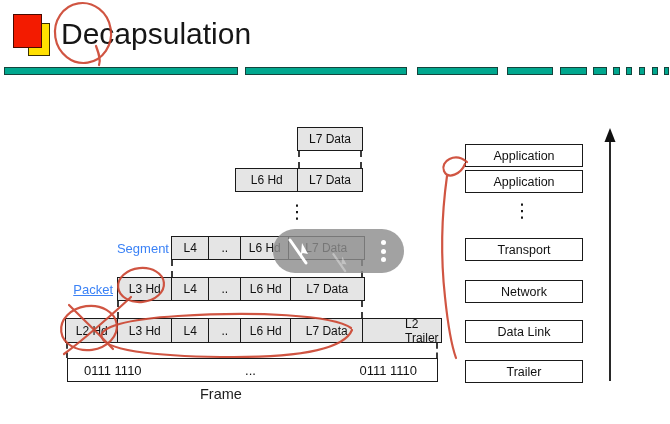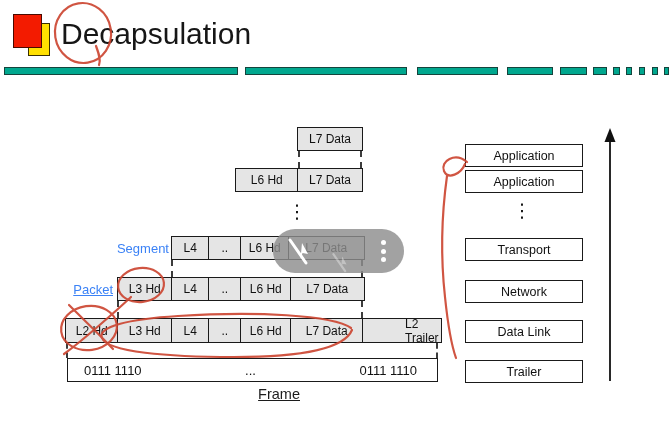--- a/index.html
+++ b/index.html
@@ -52,21 +52,21 @@
     border-left:2px dashed #3c3c3c;
   }
   .bits{
     position:absolute;left:67px;top:358px;width:371px;height:24px;
     background:#fff;border:1.5px solid var(--line);
     display:flex;align-items:center;justify-content:space-between;
     font-size:13px;color:#111;padding:0 20px 0 16px;
   }
   .frame-caption{
     position:absolute;left:200px;top:386px;width:100px;
-    text-align:right;font-size:14.5px;color:#1c1c1c;text-decoration:underline;
+    text-align:left;font-size:14.5px;color:#1c1c1c;
   }
   
   .osi-box{
     position:absolute;left:465px;width:118px;height:23px;
     background:#fff;border:1.5px solid var(--line);
     display:flex;align-items:center;justify-content:center;
     font-size:12.5px;color:#111;
   }
   
   .pill{

